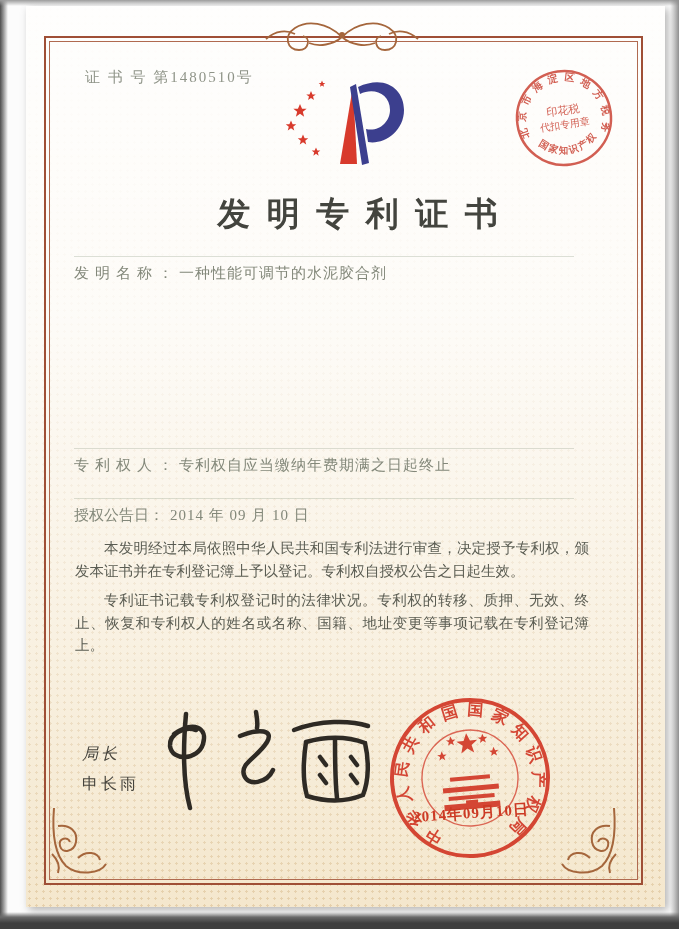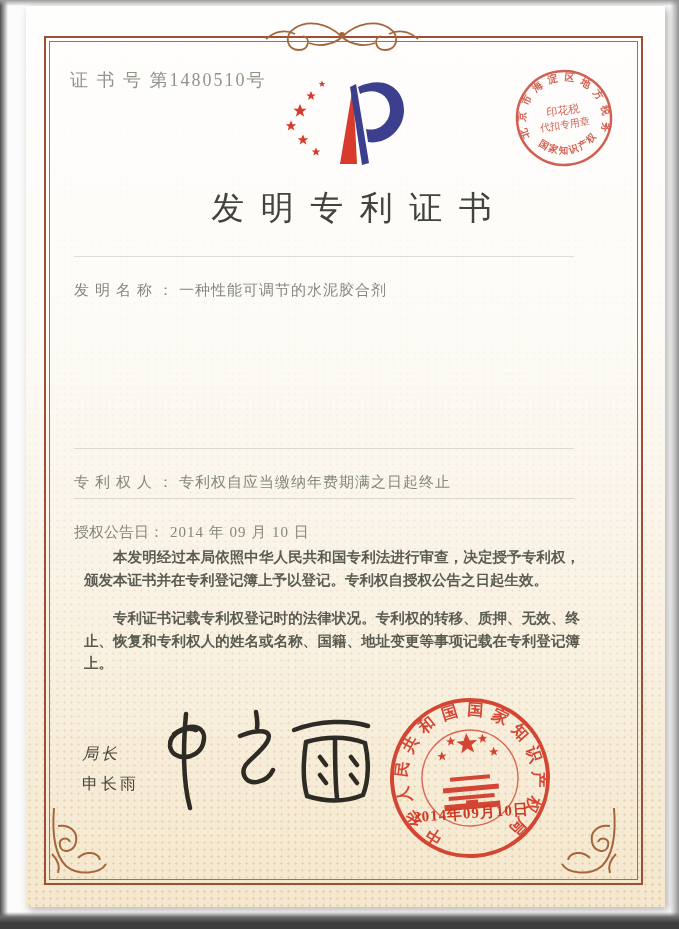--- a/index.html
+++ b/index.html
@@ -25,38 +25,38 @@
     background-size:auto,7px 7px,auto;
     box-shadow:3px 3px 8px rgba(90,90,90,.45);
   }
   .frame{position:absolute;left:18px;top:30px;width:595px;height:845px;border:2px solid #9f4f36;}
   .frame .inner{position:absolute;inset:3px;border:1px solid #b06a50;}
   .ornament-top{position:absolute;left:230px;top:10px;width:172px;height:42px;z-index:5;}
   .flourish{position:absolute;width:62px;height:72px;z-index:5;}
   .flourish.bl{left:22px;top:798px;}
   .flourish.br{left:532px;top:798px;transform:scaleX(-1);}
 
-  .cert-number{position:absolute;left:44px;top:62px;font-size:18px;letter-spacing:2px;color:#8f9488;}
+  .cert-number{position:absolute;left:59px;top:62px;font-size:15px;letter-spacing:2px;color:#8f9488;}
   .logo{position:absolute;left:252px;top:56px;width:140px;height:122px;}
   .tax-stamp{position:absolute;left:482px;top:56px;width:112px;height:112px;opacity:.88;transform:rotate(-8deg);}
 
-  .title{position:absolute;left:18px;top:170px;width:595px;margin:10px;text-align:center;
-    font-size:33px;font-weight:400;color:#43443e;letter-spacing:.5em;text-indent:.5em;}
+  .title{position:absolute;left:18px;top:170px;width:595px;margin:16px;text-align:center;
+    font-size:33px;font-weight:700;color:#43443e;letter-spacing:.5em;text-indent:.5em;}
 
-  .frow{position:absolute;left:48px;width:500px;border-top:1px solid rgba(150,162,140,.32);padding-top:24px;
+  .frow{position:absolute;left:48px;width:500px;border-top:1px solid rgba(150,162,140,.32);padding-top:7px;
     font-size:15px;color:#83887a;white-space:nowrap;}
   .f1{top:250px}.f2{top:304px}.f3{top:349px}.f4{top:394px}.f5{top:442px}.f6{top:492px}
   .flabel{display:inline-block;}
   .ls-s{letter-spacing:6px;}
   .ls-l{letter-spacing:15px;}
   .fvalue{margin-left:6px;letter-spacing:1px;}
 
   .body-text{position:absolute;left:42px;top:524px;width:528px;font-size:14.5px;line-height:22.5px;
     color:#5a5c52;text-align:justify;}
-  .body-text p{margin:16px;text-indent:2em;font-weight:bold;}
+  .body-text p{margin:7px;text-indent:2em;}
 
   .sig-title{position:absolute;left:56px;top:738px;font-size:16px;letter-spacing:3px;color:#46443d;font-style:italic;}
   .sig-name{position:absolute;left:56px;top:768px;font-size:16px;letter-spacing:3px;color:#46443d;text-align:center;}
   .signature{position:absolute;left:118px;top:696px;width:238px;height:118px;}
 
   .seal{position:absolute;left:358px;top:686px;width:172px;height:172px;opacity:.93;transform:rotate(-5deg);}
   .seal-date{position:absolute;left:356px;top:798px;width:178px;text-align:center;font-size:15px;
     font-weight:bold;color:#cc3a24;letter-spacing:1px;transform:rotate(-4deg);}
 
   .footer{position:absolute;left:18px;top:842px;width:595px;text-align:center;font-size:13px;

